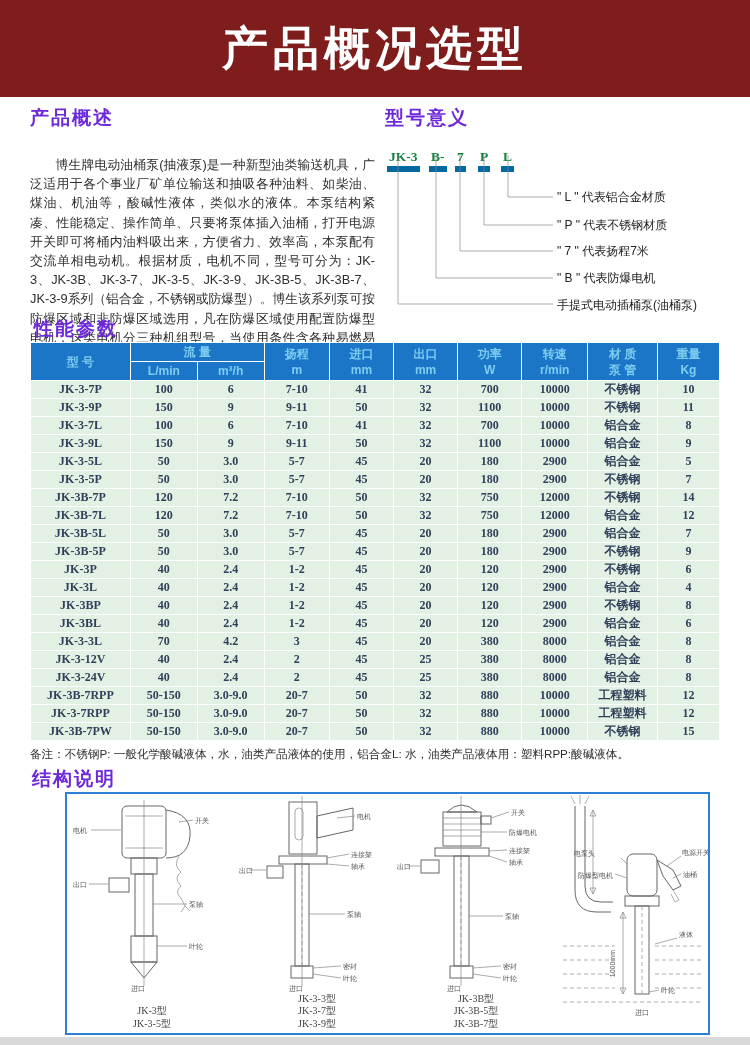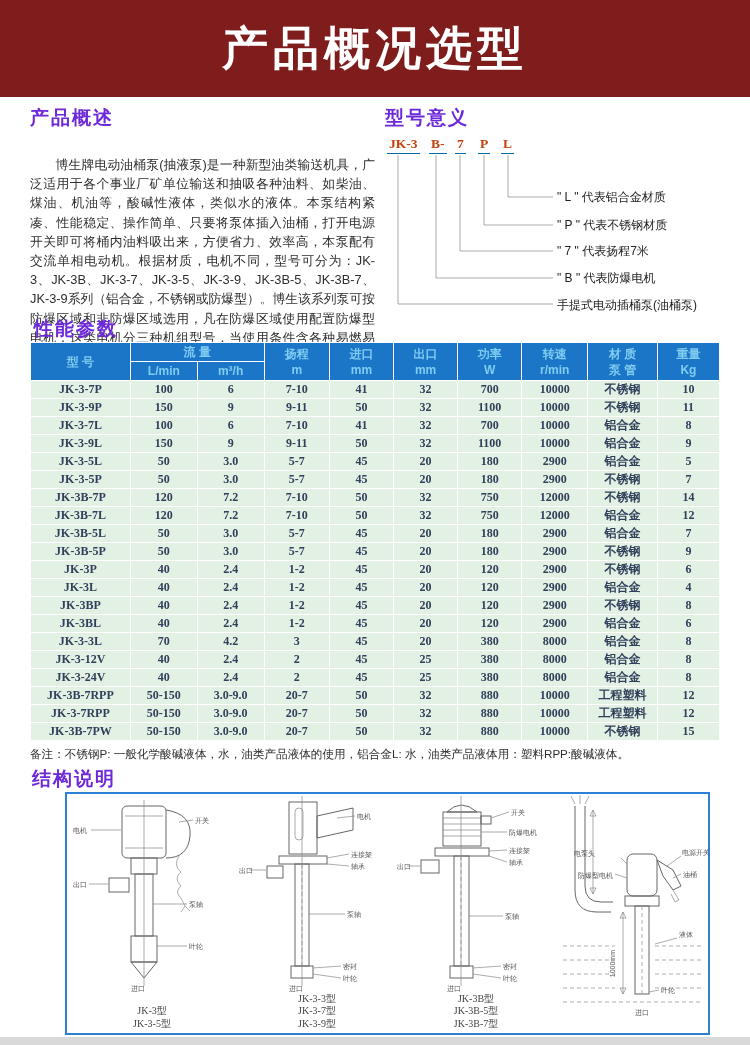--- a/index.html
+++ b/index.html
@@ -23,23 +23,23 @@
   
   .overview{position:absolute;left:30px;top:105px;width:345px;}
   .overview p{
     margin:24px 0 0 0;font-size:12.8px;line-height:1.5;text-align:justify;
     text-indent:2em;color:#2e2e2e;font-weight:500;
   }
   
   .model{position:absolute;left:385px;top:105px;width:350px;height:230px;}
   .model-code{position:absolute;top:28px;left:0;width:100%;height:18px;}
   .code-part{
-    position:absolute;top:3px;font-family:"Liberation Serif", serif;
-    font-weight:700;font-size:13.5px;color:#c2410c;
-    border-bottom:1px solid #0369a1;padding:0 2px 1px 2px;
+    position:absolute;top:16px;font-family:"Liberation Serif", serif;
+    font-weight:700;font-size:13.5px;color:#15803d;
+    border-bottom:6px solid #0369a1;padding:0 2px 1px 2px;
   }
   .model-lines{position:absolute;left:0;top:50px;}
   .model-label{
     position:absolute;left:172px;font-size:12px;color:#222;white-space:nowrap;
     font-weight:500;
   }
   
   .perf-heading{position:absolute;left:34px;top:316px;}
   table.perf{
     position:absolute;left:30px;top:342px;width:690px;

